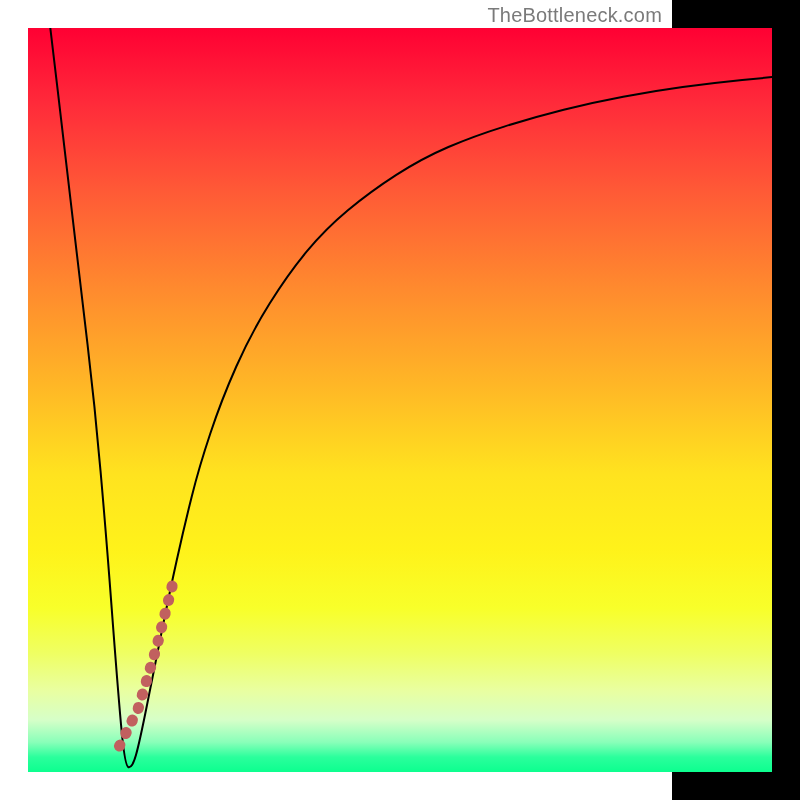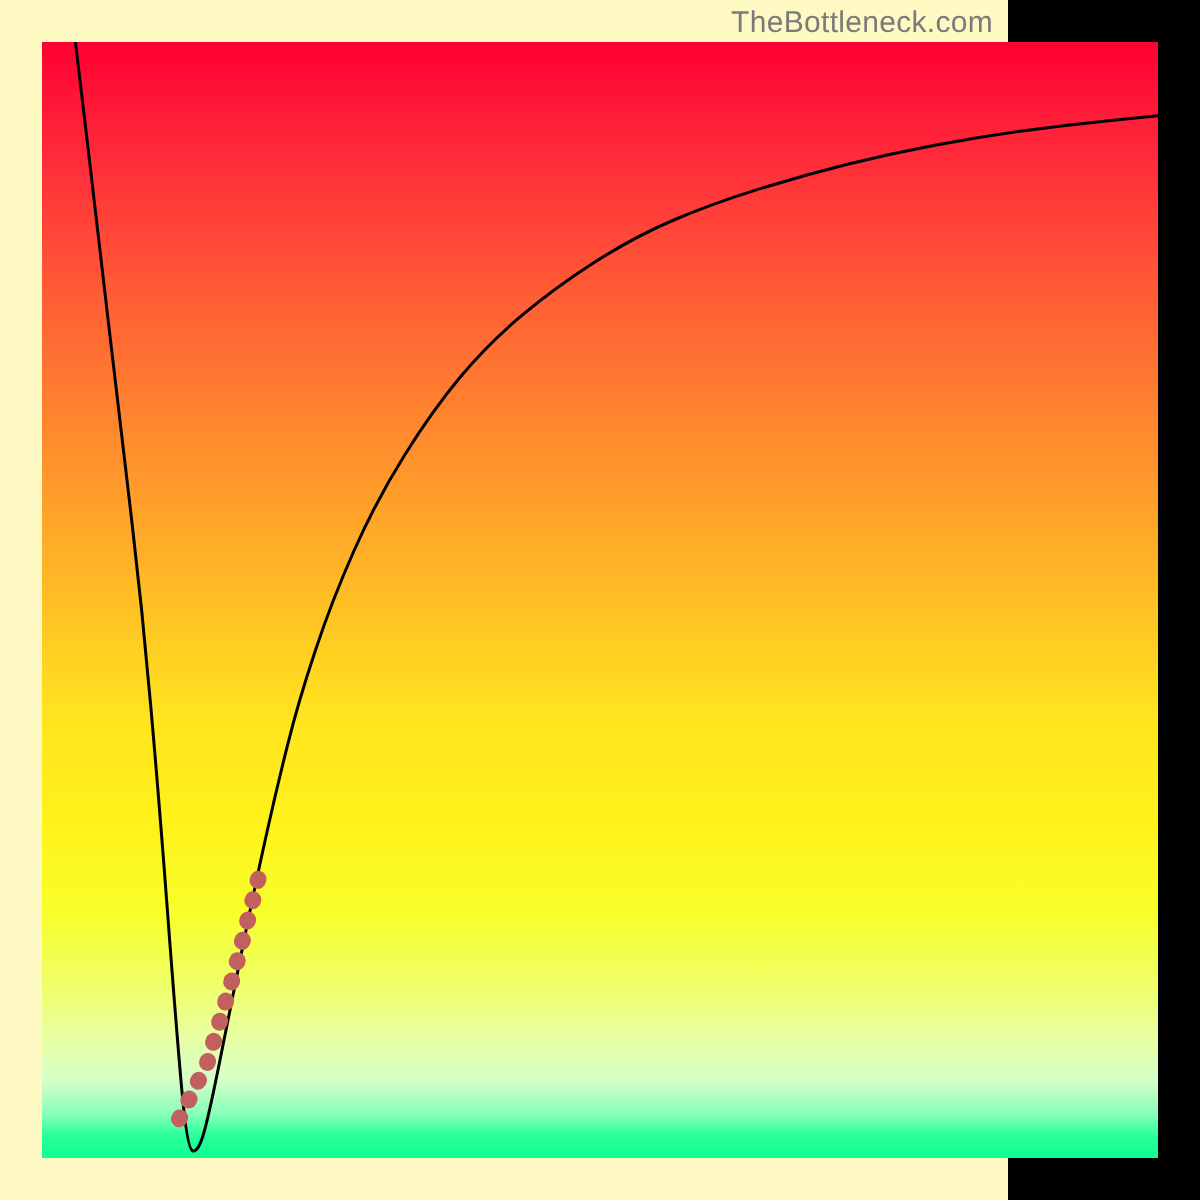--- a/index.html
+++ b/index.html
@@ -8,21 +8,21 @@
     width: 800px;
     height: 800px;
     background: #000;
     overflow: hidden;
     font-family: Arial, Helvetica, sans-serif;
   }
   .frame {
     position: absolute;
     left: 0; top: 0;
     width: 672px; height: 800px;
-    background: #fef9c3;
+    background: #ffffff;
   }
   .plot-area {
     position: absolute;
     left: 28px;
     top: 28px;
     width: 744px;
     height: 744px;
     overflow: hidden;
   }
   .gradient {

